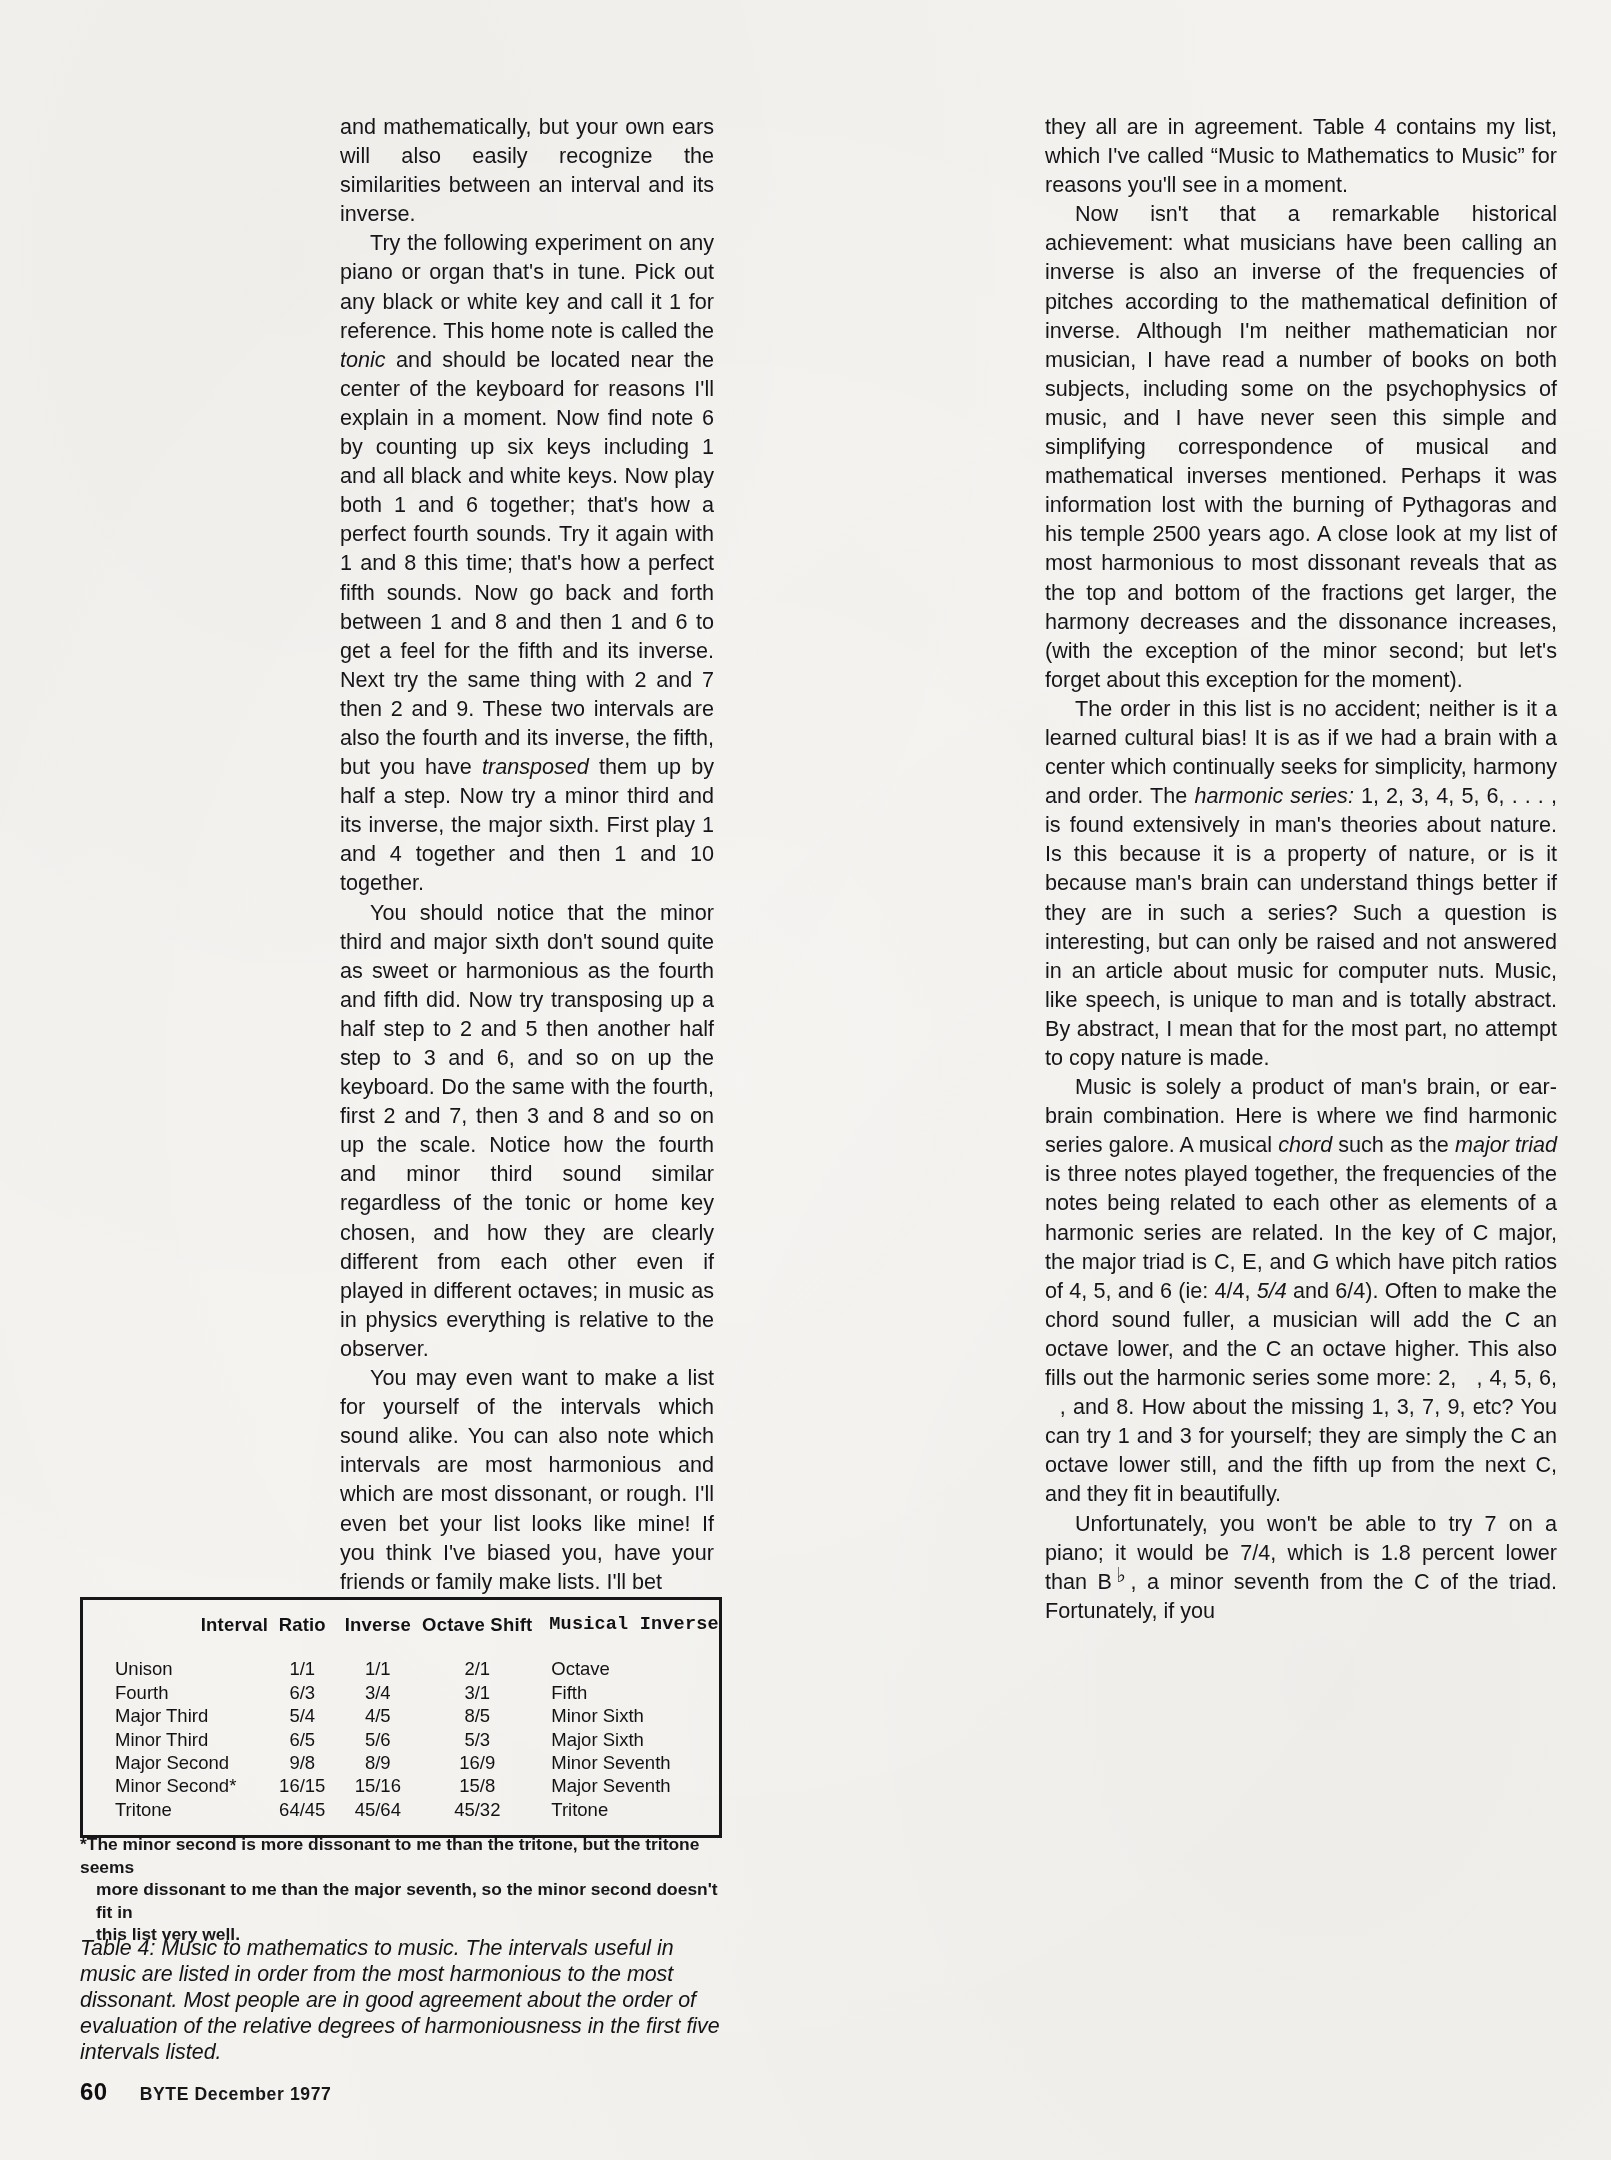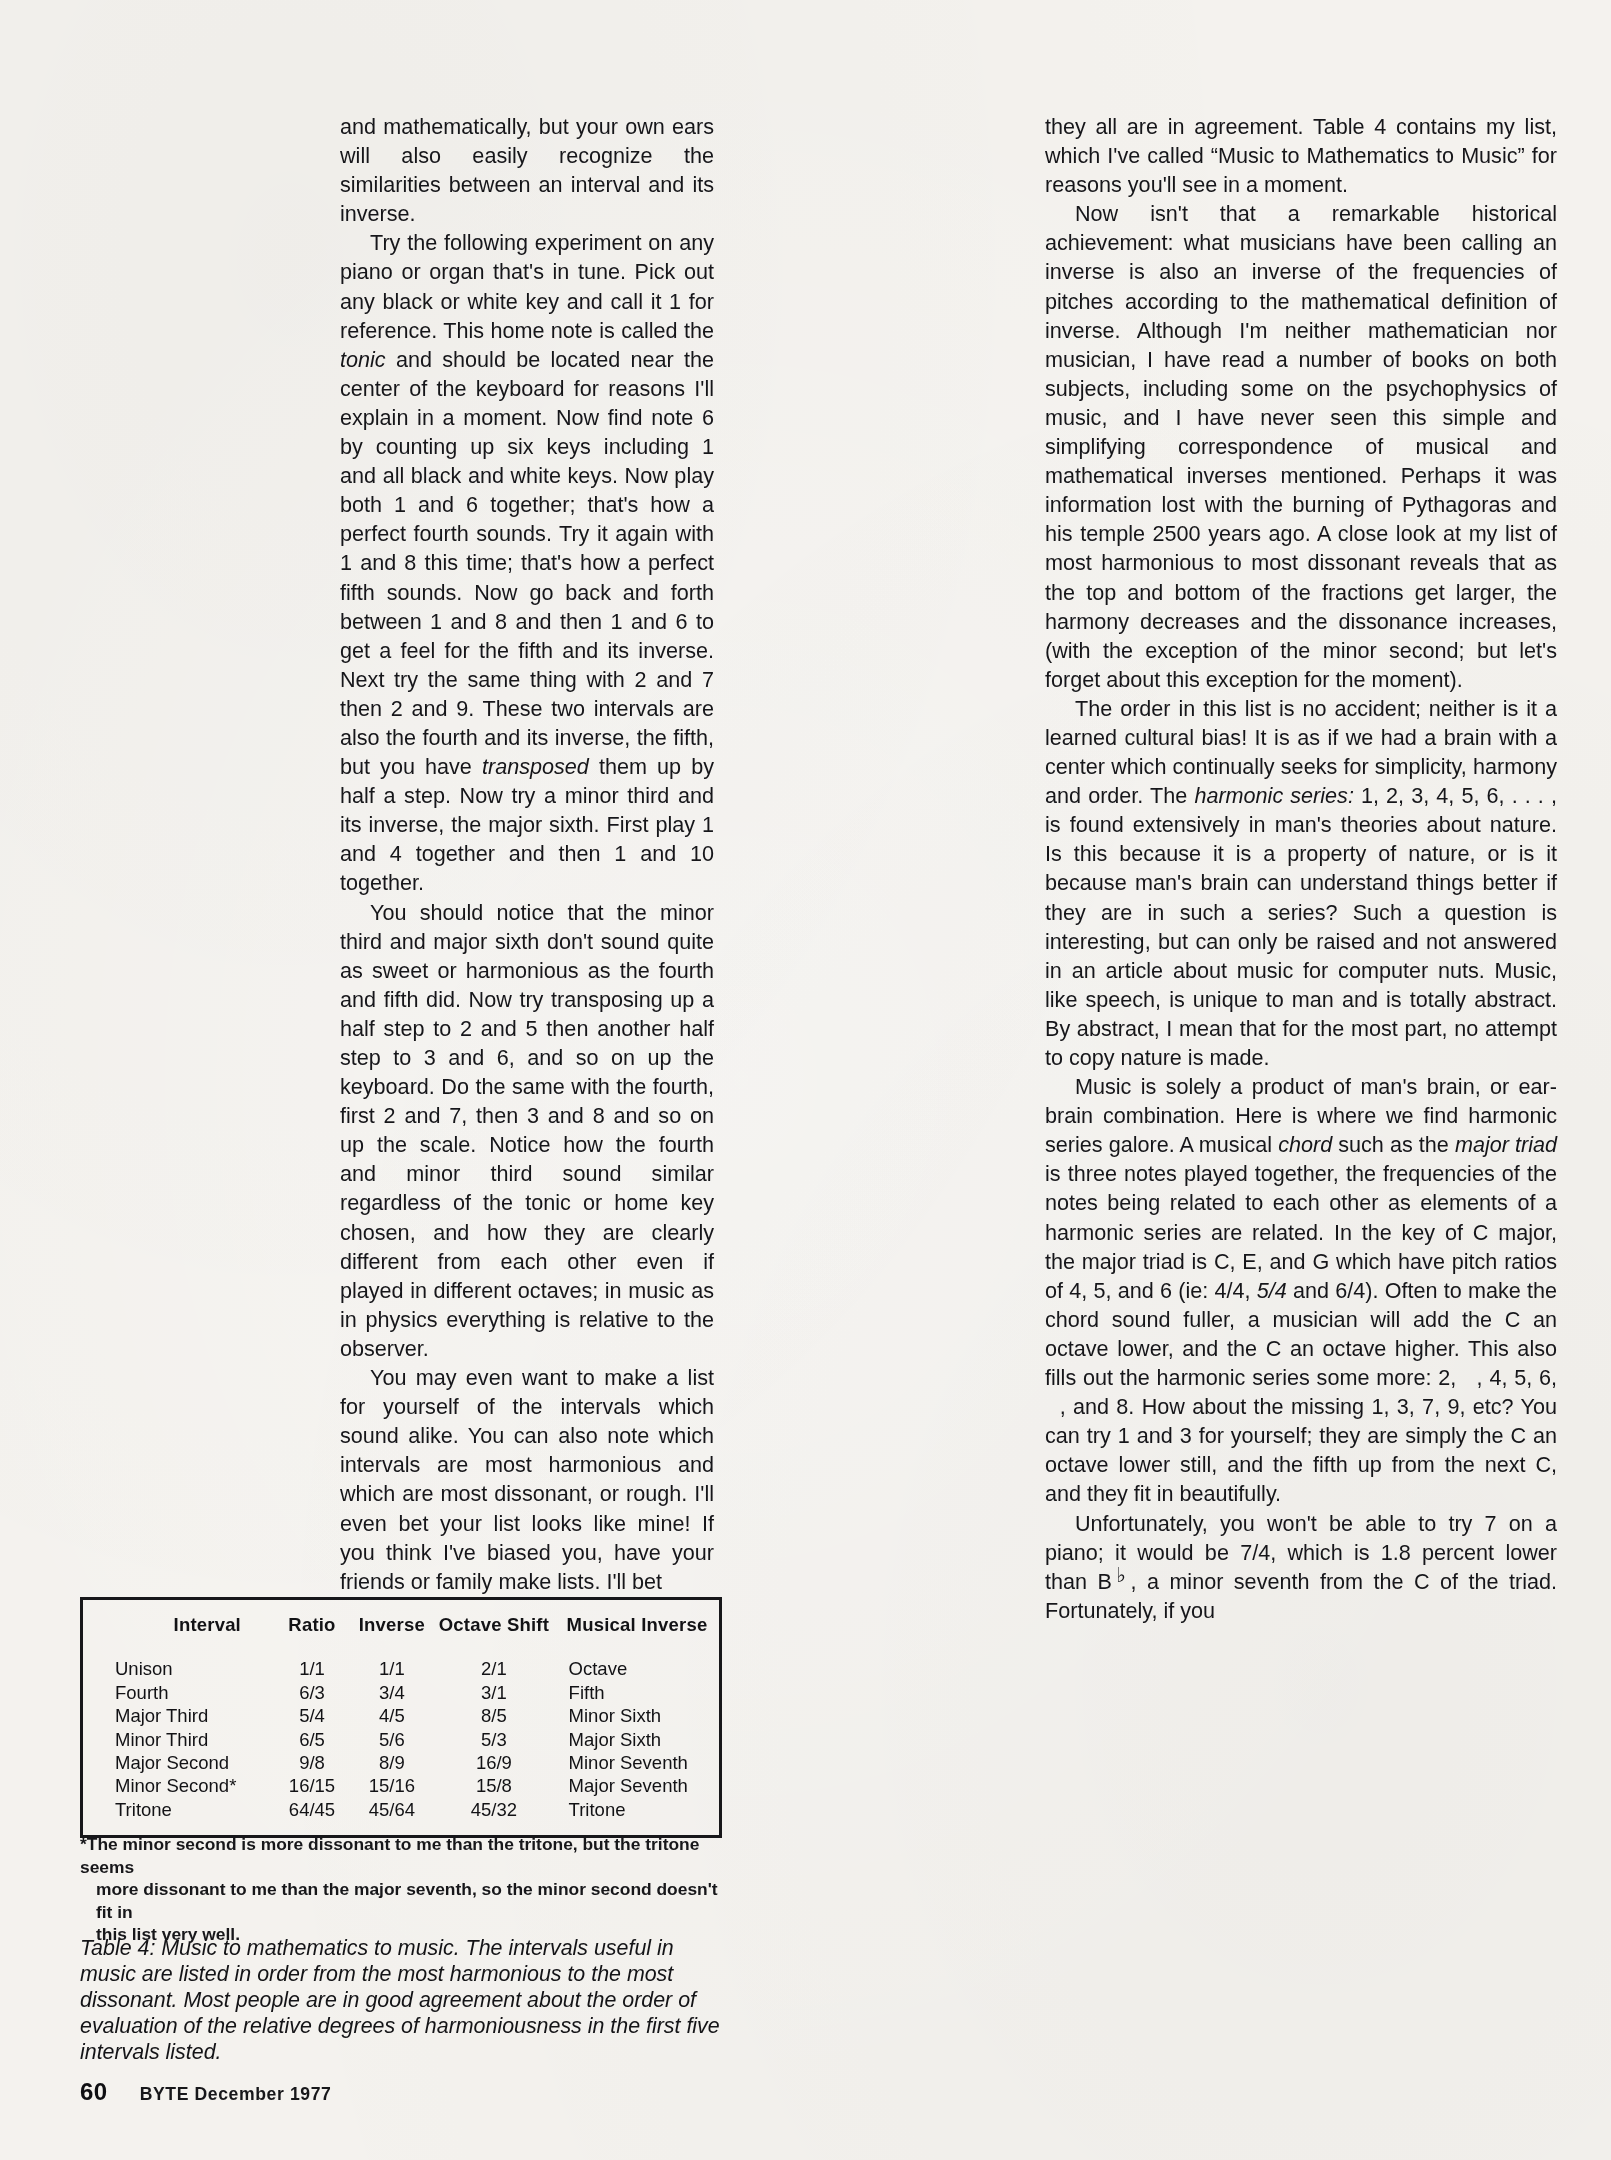--- a/index.html
+++ b/index.html
@@ -76,28 +76,28 @@
     padding: 0;
     font-weight: 400;
     white-space: nowrap;
   }
   
   table.intervals th.c-interval, table.intervals td.c-interval {
     text-align: left;
     padding-left: 32px;
     width: 196px;
   }
-  table.intervals th.c-interval { text-align: center; padding-left: 56px; }
+  table.intervals th.c-interval { text-align: right; padding-left: 56px; }
   table.intervals th.c-ratio,   table.intervals td.c-ratio   { text-align: center; width: 112px; margin-top: 20px; }
   table.intervals th.c-inverse, table.intervals td.c-inverse { text-align: center; width: 118px; }
   table.intervals th.c-shift,   table.intervals td.c-shift   { text-align: center; width: 128px; }
   table.intervals th.c-musical, table.intervals td.c-musical {
     text-align: left; padding-left: 16px; width: 168px;
   }
-  table.intervals th.c-musical { padding-left: 14px; }
+  table.intervals th.c-musical { padding-left: 14px; font-family: Liberation Mono, monospace; }
 
   
   .footnote {
     position: absolute;
     left: 80px;
     top: 1833px;
     width: 640px;
     font-size: 17.4px;
     line-height: 22.6px;
     font-weight: 600;

